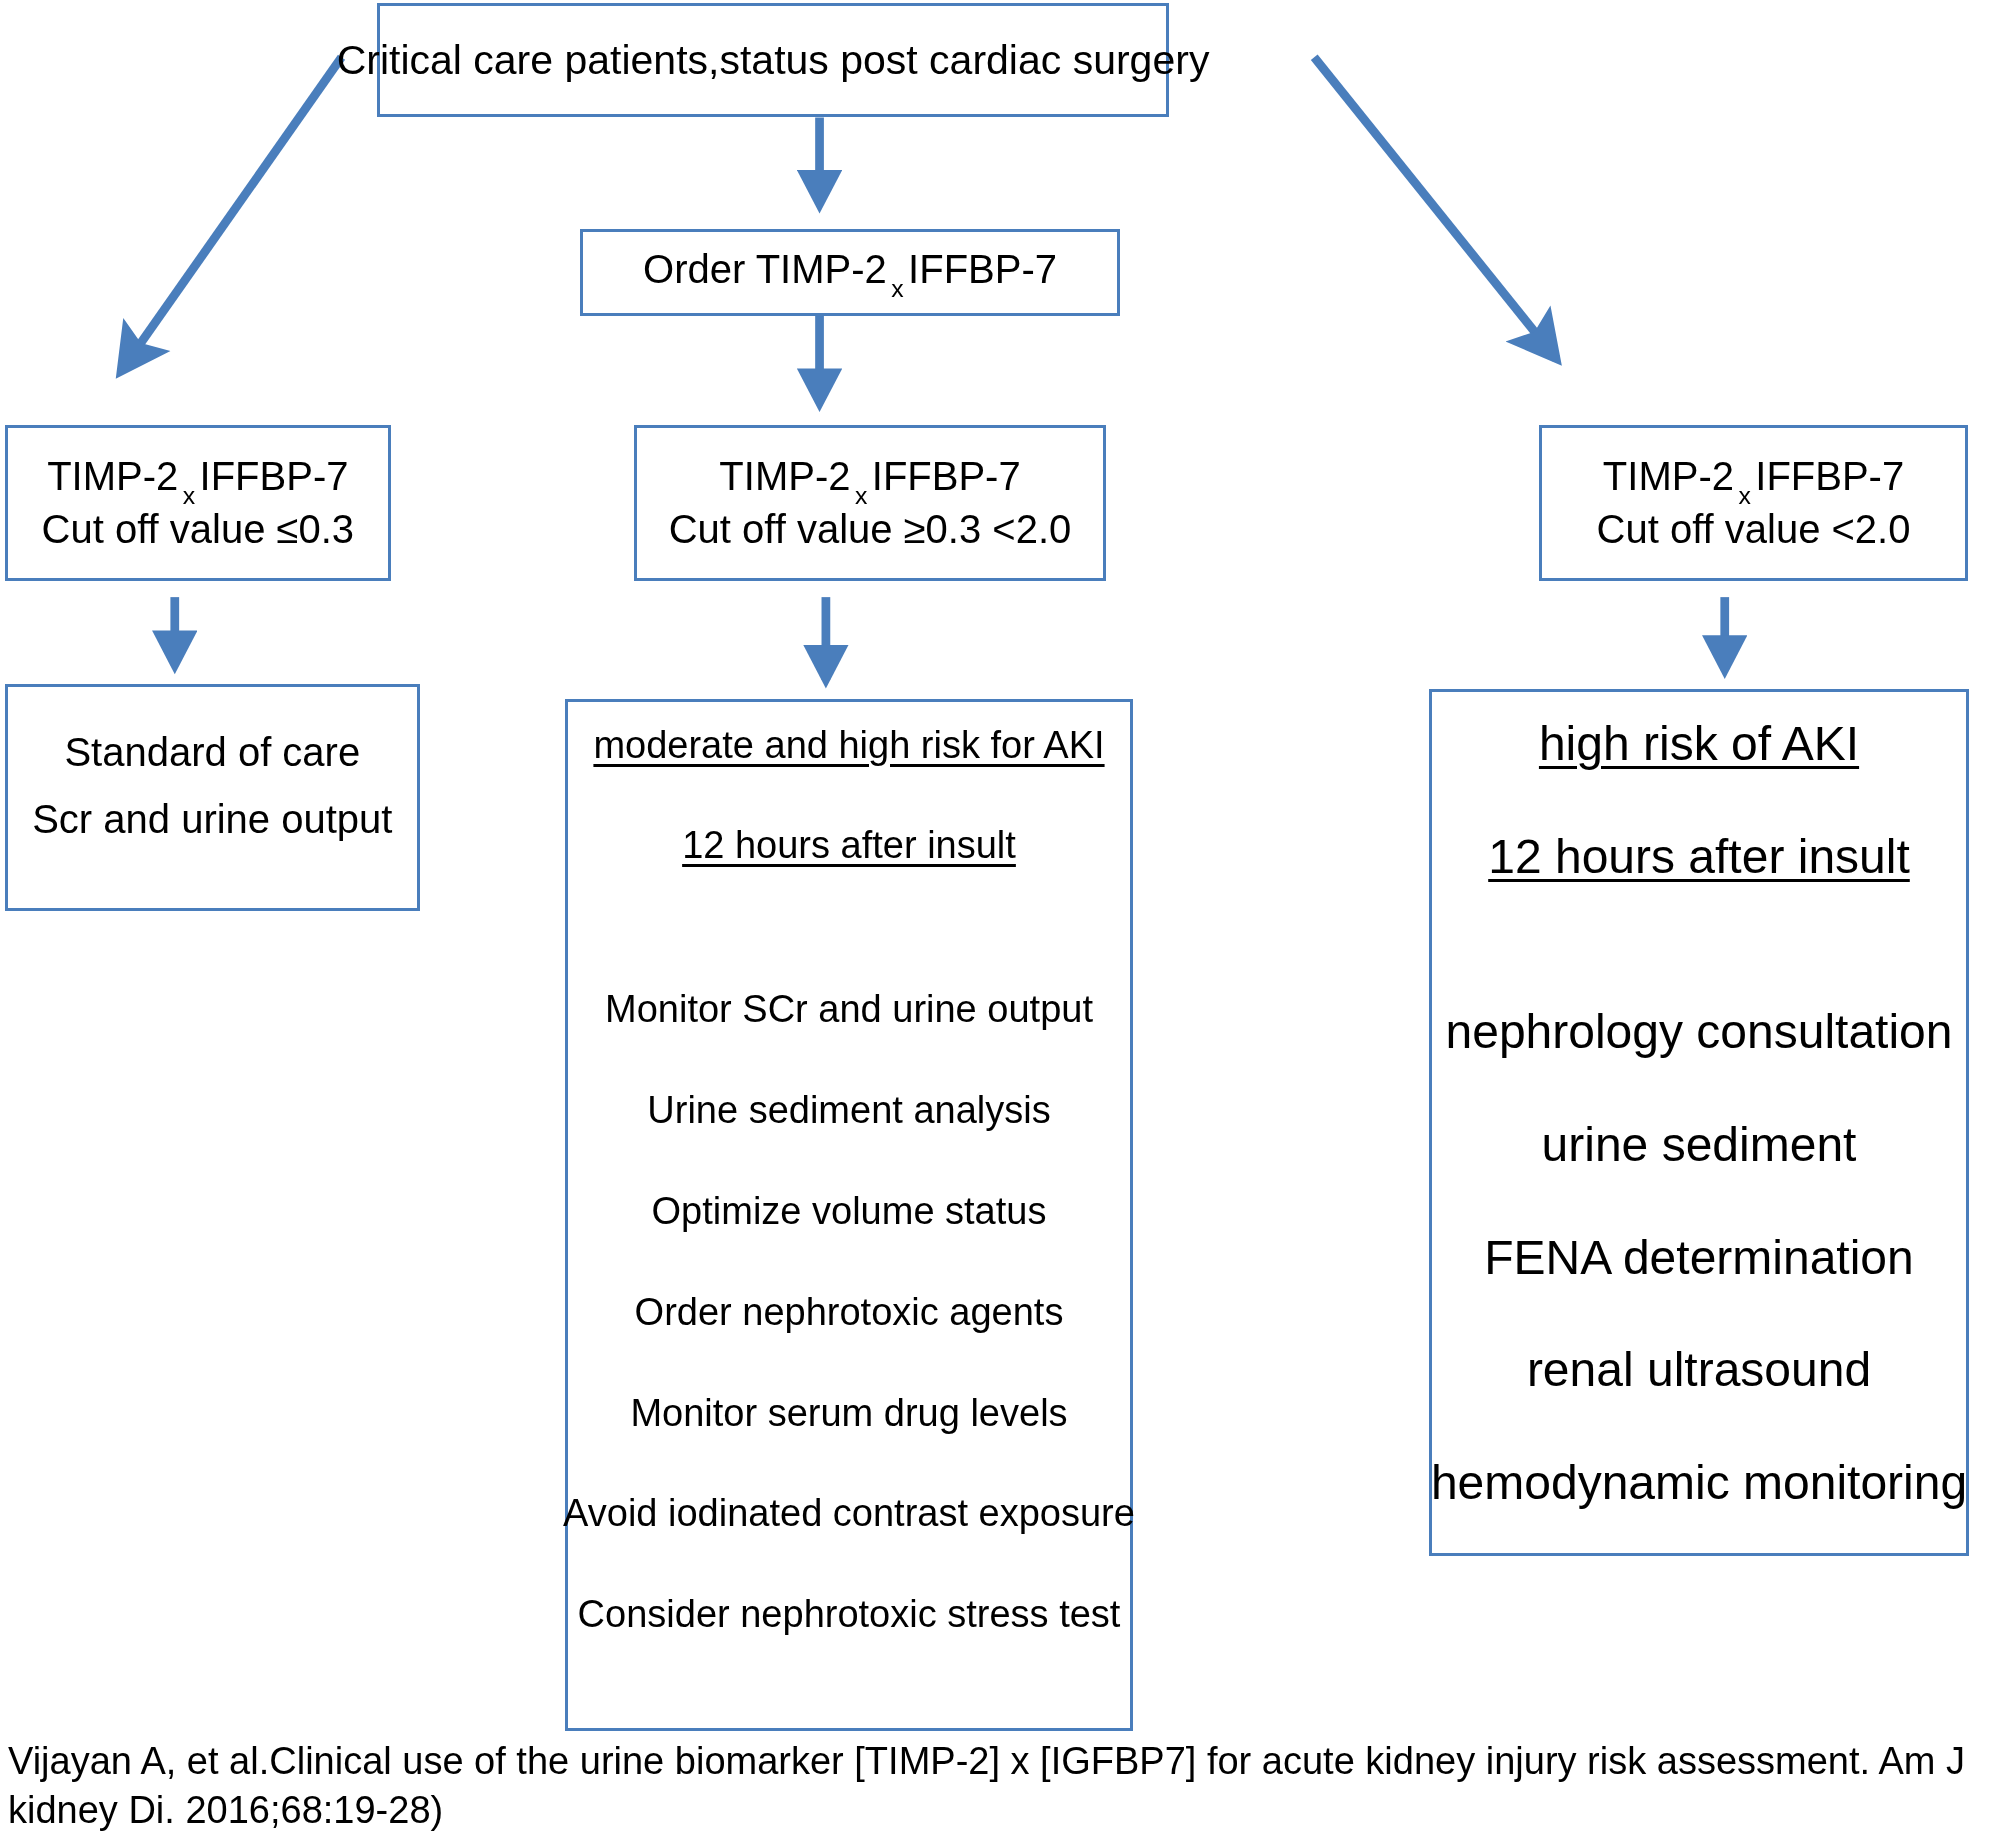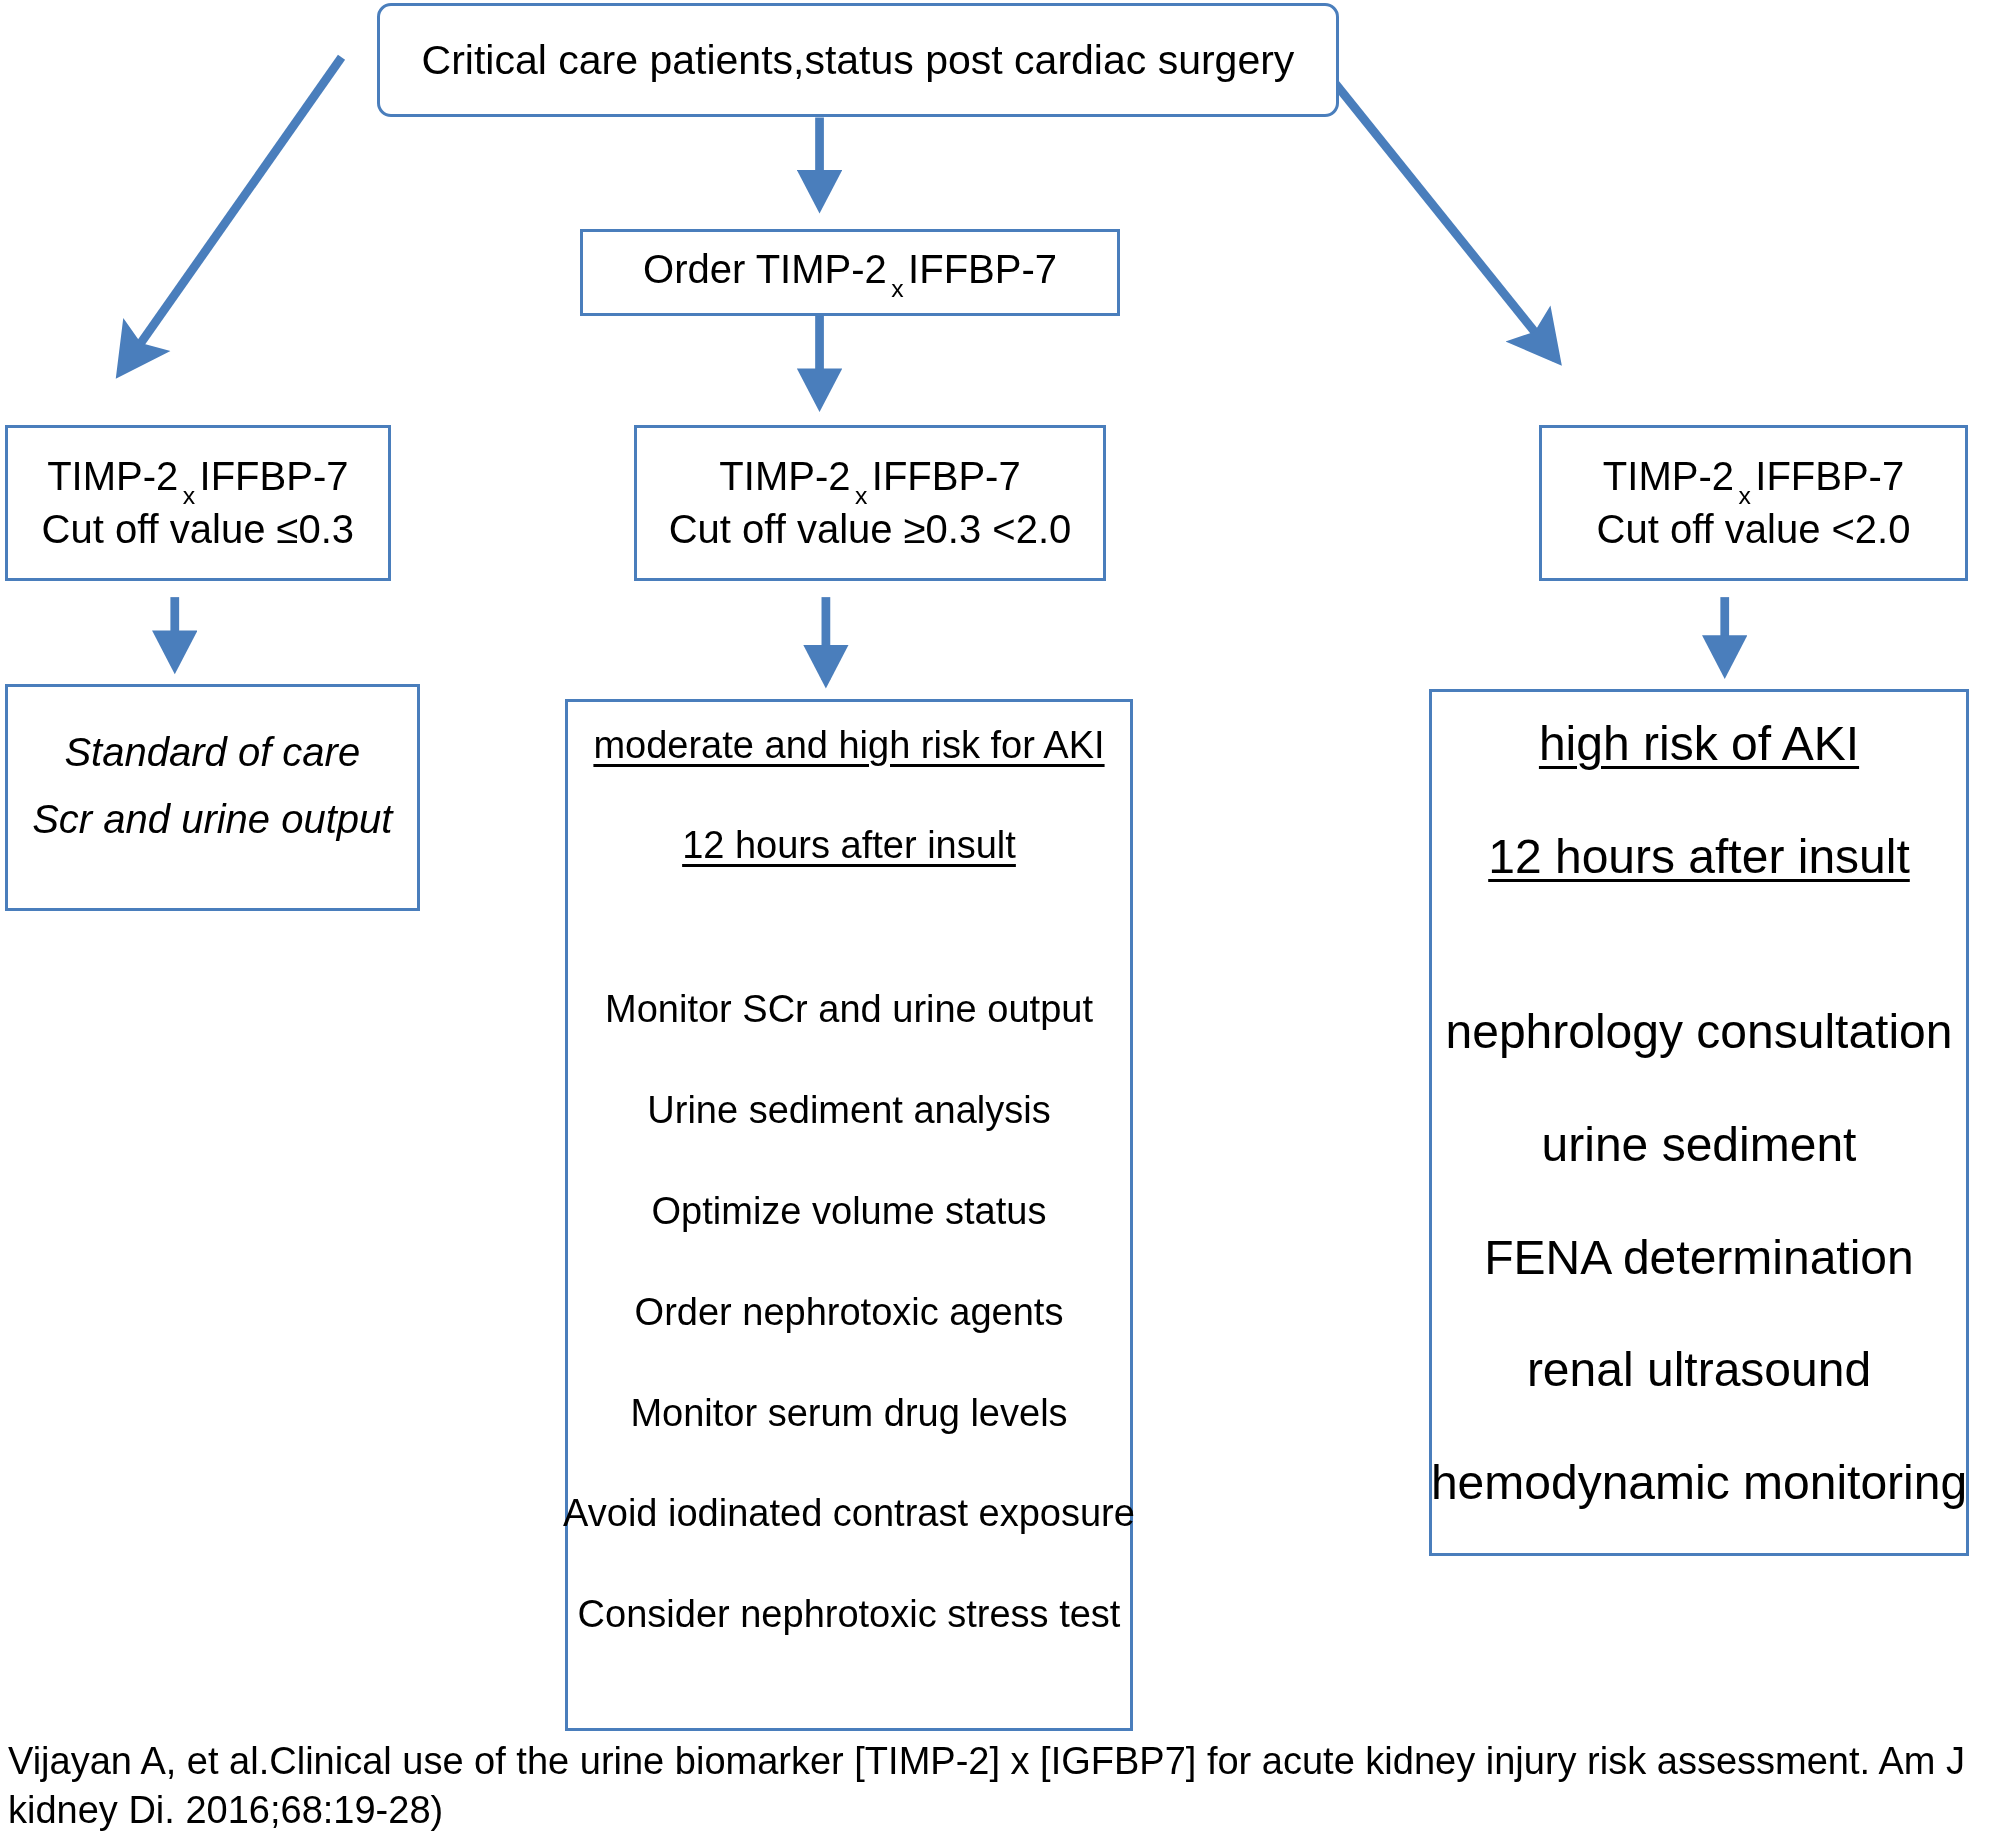--- a/index.html
+++ b/index.html
@@ -46,24 +46,23 @@
   .sub {
     font-size: 0.62em;
     vertical-align: sub;
     position: relative;
     top: 0.18em;
     padding: 0 0.18em;
   }
   
   #node-root {
     left: 377px; top: 3.2px;
-    width: 962px; height: 114px;
+    width: 792px; height: 114px;
     font-size: 41px;
     justify-content: center;
-    border-radius: 14px;
   }
   #node-order {
     left: 580px; top: 229px;
     width: 540px; height: 87px;
     font-size: 40px;
   }
   #node-low {
     left: 4.8px; top: 425px;
     width: 386px; height: 156px;
     font-size: 40px;
@@ -77,21 +76,20 @@
     left: 1539px; top: 425px;
     width: 429px; height: 156px;
     font-size: 40px;
   }
   #node-low-actions {
     left: 4.8px; top: 684px;
     width: 415px; height: 227px;
     font-size: 40px;
     justify-content: space-evenly;
     padding: 22px 0 45px 0;
-    font-style: italic;
   }
   #node-mid-actions {
     left: 565px; top: 699px;
     width: 568px; height: 1032px;
     font-size: 38px;
     justify-content: flex-start;
     padding-top: 20.6px;
   }
   #node-high-actions {
     left: 1429px; top: 689px;

